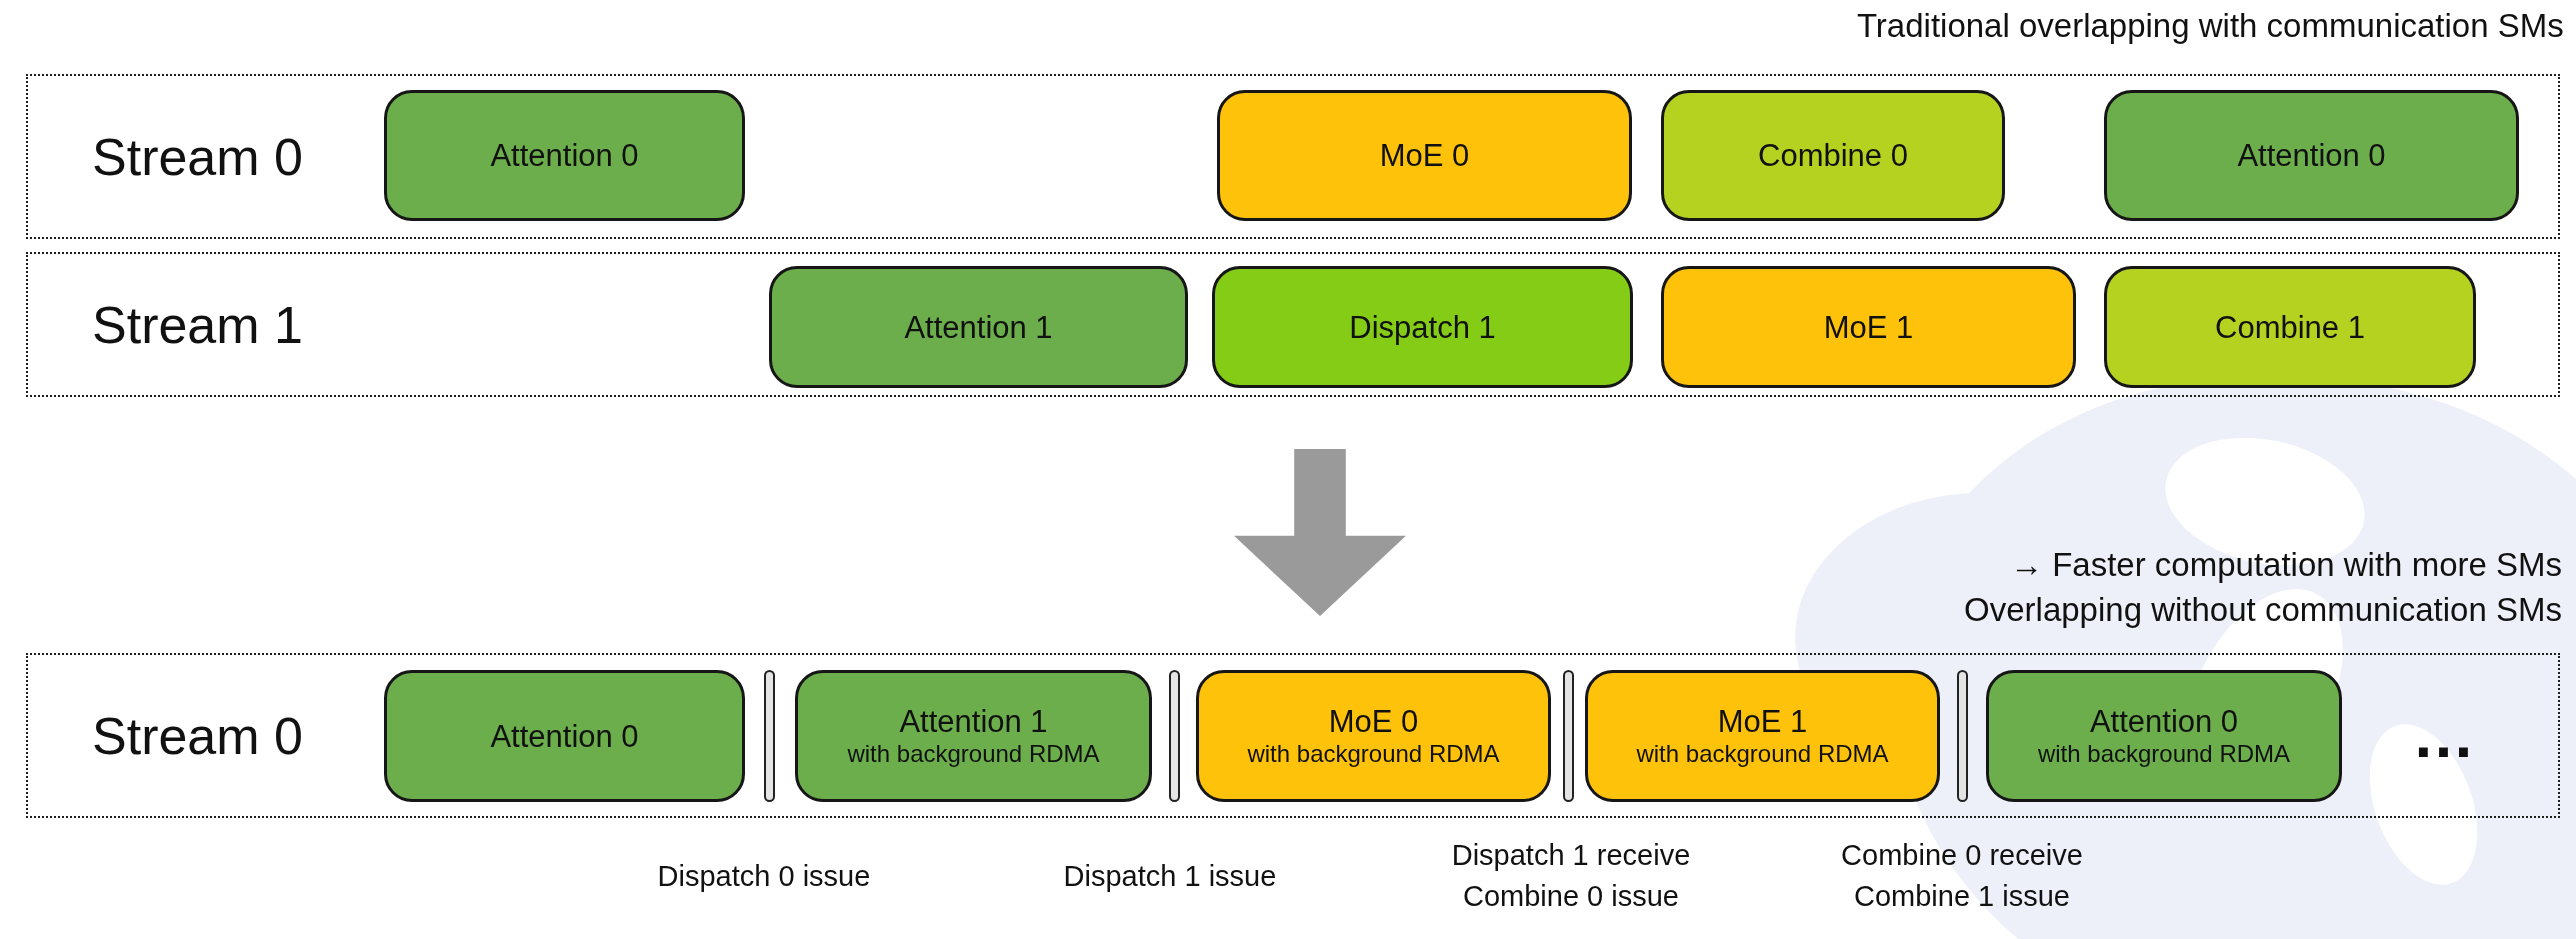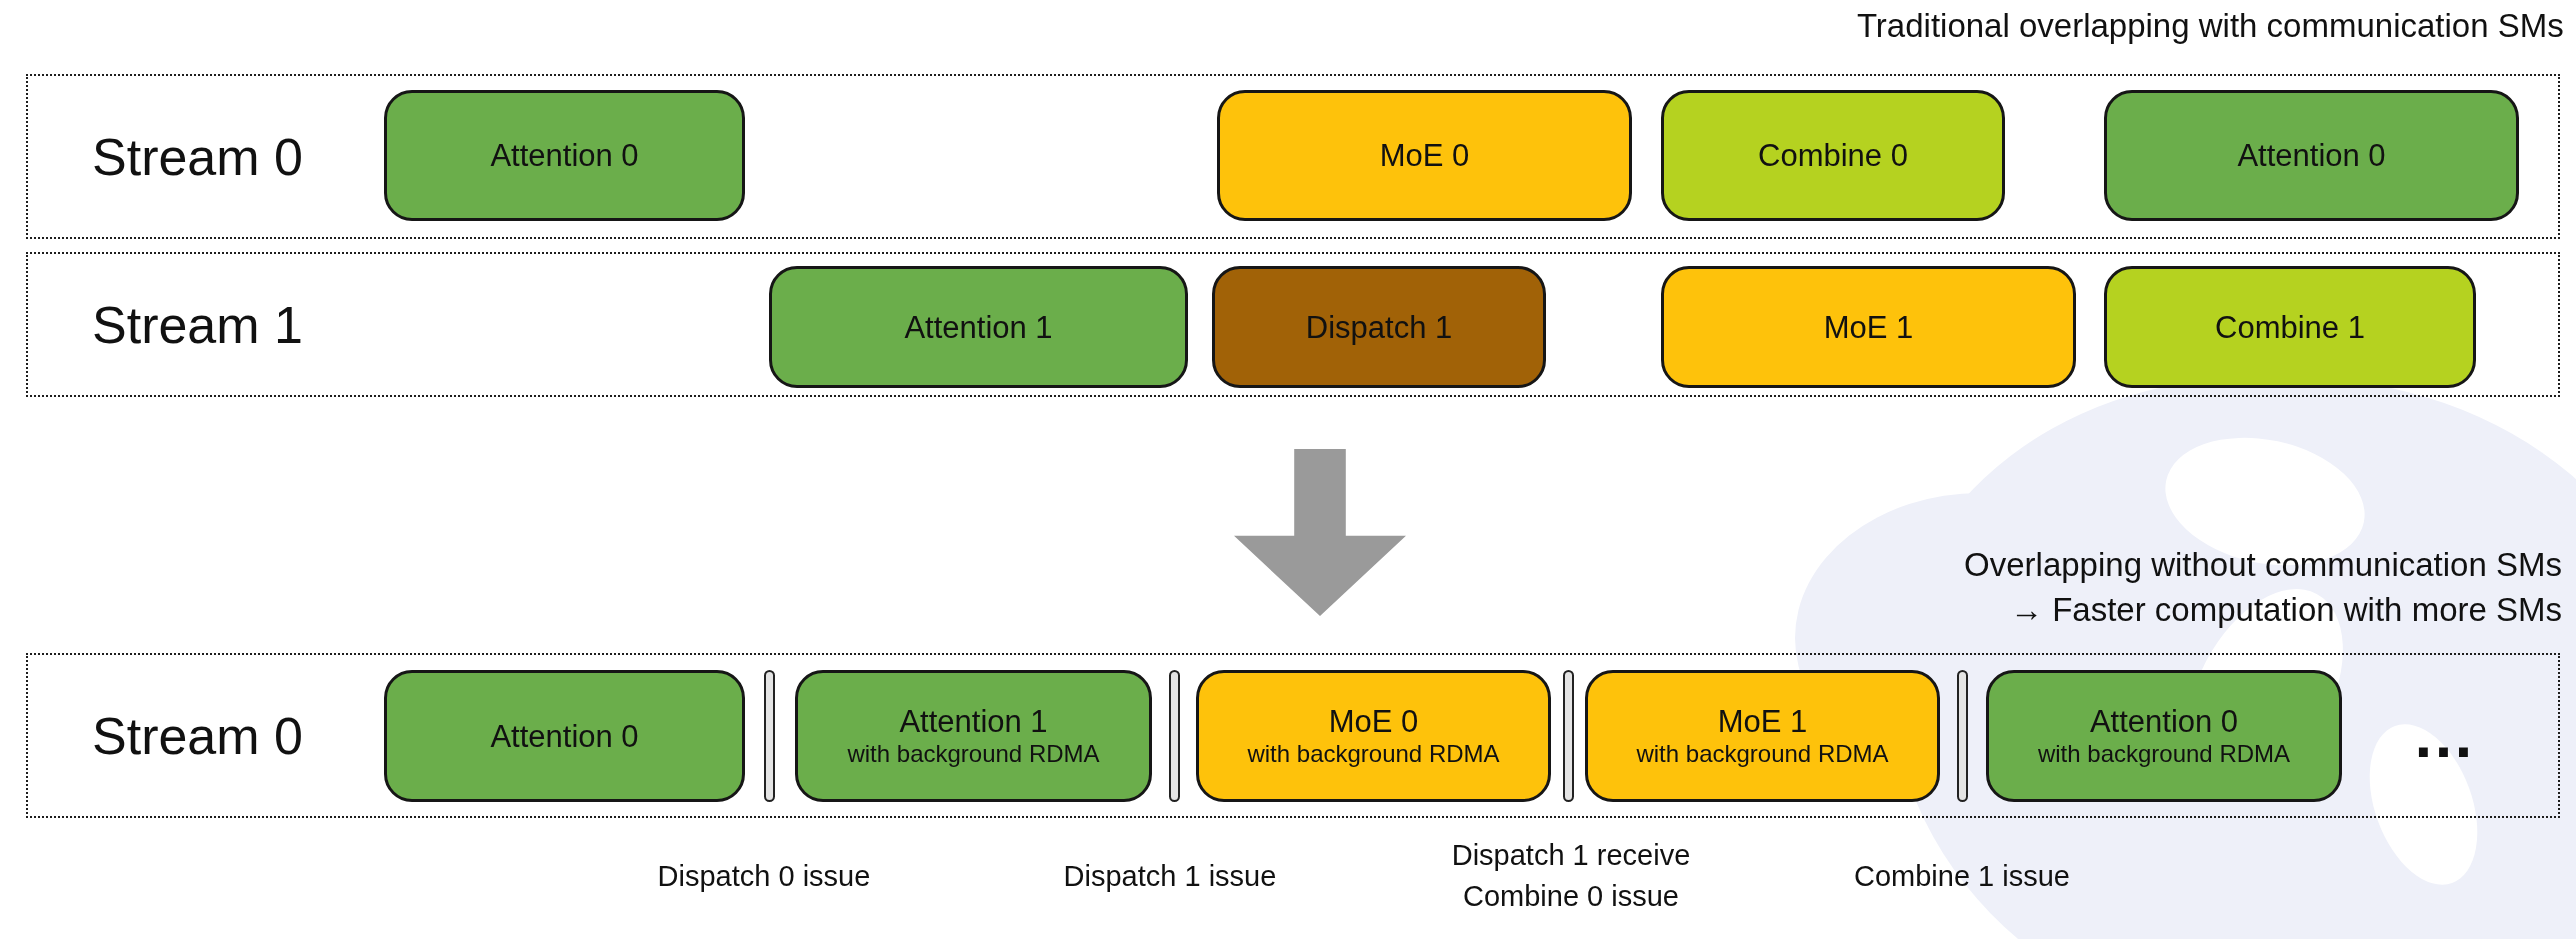--- a/index.html
+++ b/index.html
@@ -66,22 +66,22 @@
 
   <div class="wm" style="left:1892px;top:378px;width:792px;height:669px;border-radius:48% 52% 42% 58%;"></div>
   <div class="wm" style="left:1795px;top:493px;width:370px;height:290px;border-radius:50%;"></div>
   <div class="wm" style="left:2094px;top:818px;width:493px;height:194px;border-radius:50%;transform:rotate(-18deg);"></div>
   <div class="wm-cut" style="left:2199px;top:581px;width:132px;height:220px;border-radius:50%;transform:rotate(28deg);"></div>
   <div class="wm-cut" style="left:2375px;top:721px;width:97px;height:167px;border-radius:50%;transform:rotate(-20deg);"></div>
   <div class="wm-cut" style="left:2164px;top:440px;width:202px;height:123px;border-radius:50%;transform:rotate(12deg);"></div>
 
   <div class="sec-title" id="title-top">Traditional overlapping with communication SMs</div>
   <div class="sec-title" id="title-bottom">
+    <div>→ Faster computation with more SMs</div>
     <div>Overlapping without communication SMs</div>
-    <div>→ Faster computation with more SMs</div>
   </div>
 
   <div class="streambox" id="row-top-0">
     <div class="stream-label">Stream 0</div>
   <div class="block" style="left: 356px; width: 361px; background: rgb(107, 174, 75);">
         <div class="blabel">Attention 0</div>
       </div>
       <div class="block" style="left: 1189px; width: 415px; background: rgb(254, 194, 11);">
         <div class="blabel">MoE 0</div>
       </div>
@@ -91,21 +91,21 @@
       <div class="block" style="left: 2076px; width: 415px; background: rgb(107, 174, 75);">
         <div class="blabel">Attention 0</div>
       </div>
     </div>
 
   <div class="streambox" id="row-top-1">
     <div class="stream-label">Stream 1</div>
   <div class="block" style="left: 741px; width: 419px; background: rgb(107, 174, 75);">
         <div class="blabel">Attention 1</div>
       </div>
-      <div class="block" style="left: 1184px; width: 334px; background: #a16207;">
+      <div class="block" style="left: 1184px; width: 421px; background: #84cc16;">
         <div class="blabel">Dispatch 1</div>
       </div>
       <div class="block" style="left: 1633px; width: 415px; background: rgb(254, 194, 11);">
         <div class="blabel">MoE 1</div>
       </div>
       <div class="block" style="left: 2076px; width: 372px; background: rgb(181, 210, 32);">
         <div class="blabel">Combine 1</div>
       </div>
     </div>
 
@@ -144,18 +144,19 @@
         <div>Dispatch 0 issue</div>
       </div>
       <div class="annotation" style="left: 1170px;">
         <div>Dispatch 1 issue</div>
       </div>
       <div class="annotation" style="left: 1571px;">
         <div>Dispatch 1 receive</div>
         <div>Combine 0 issue</div>
       </div>
       <div class="annotation" style="left: 1962px;">
+        <div>Combine 0 receive</div>
         <div>Combine 1 issue</div>
       </div>
     </div>
 
 </div>
 
 
 </body></html>

